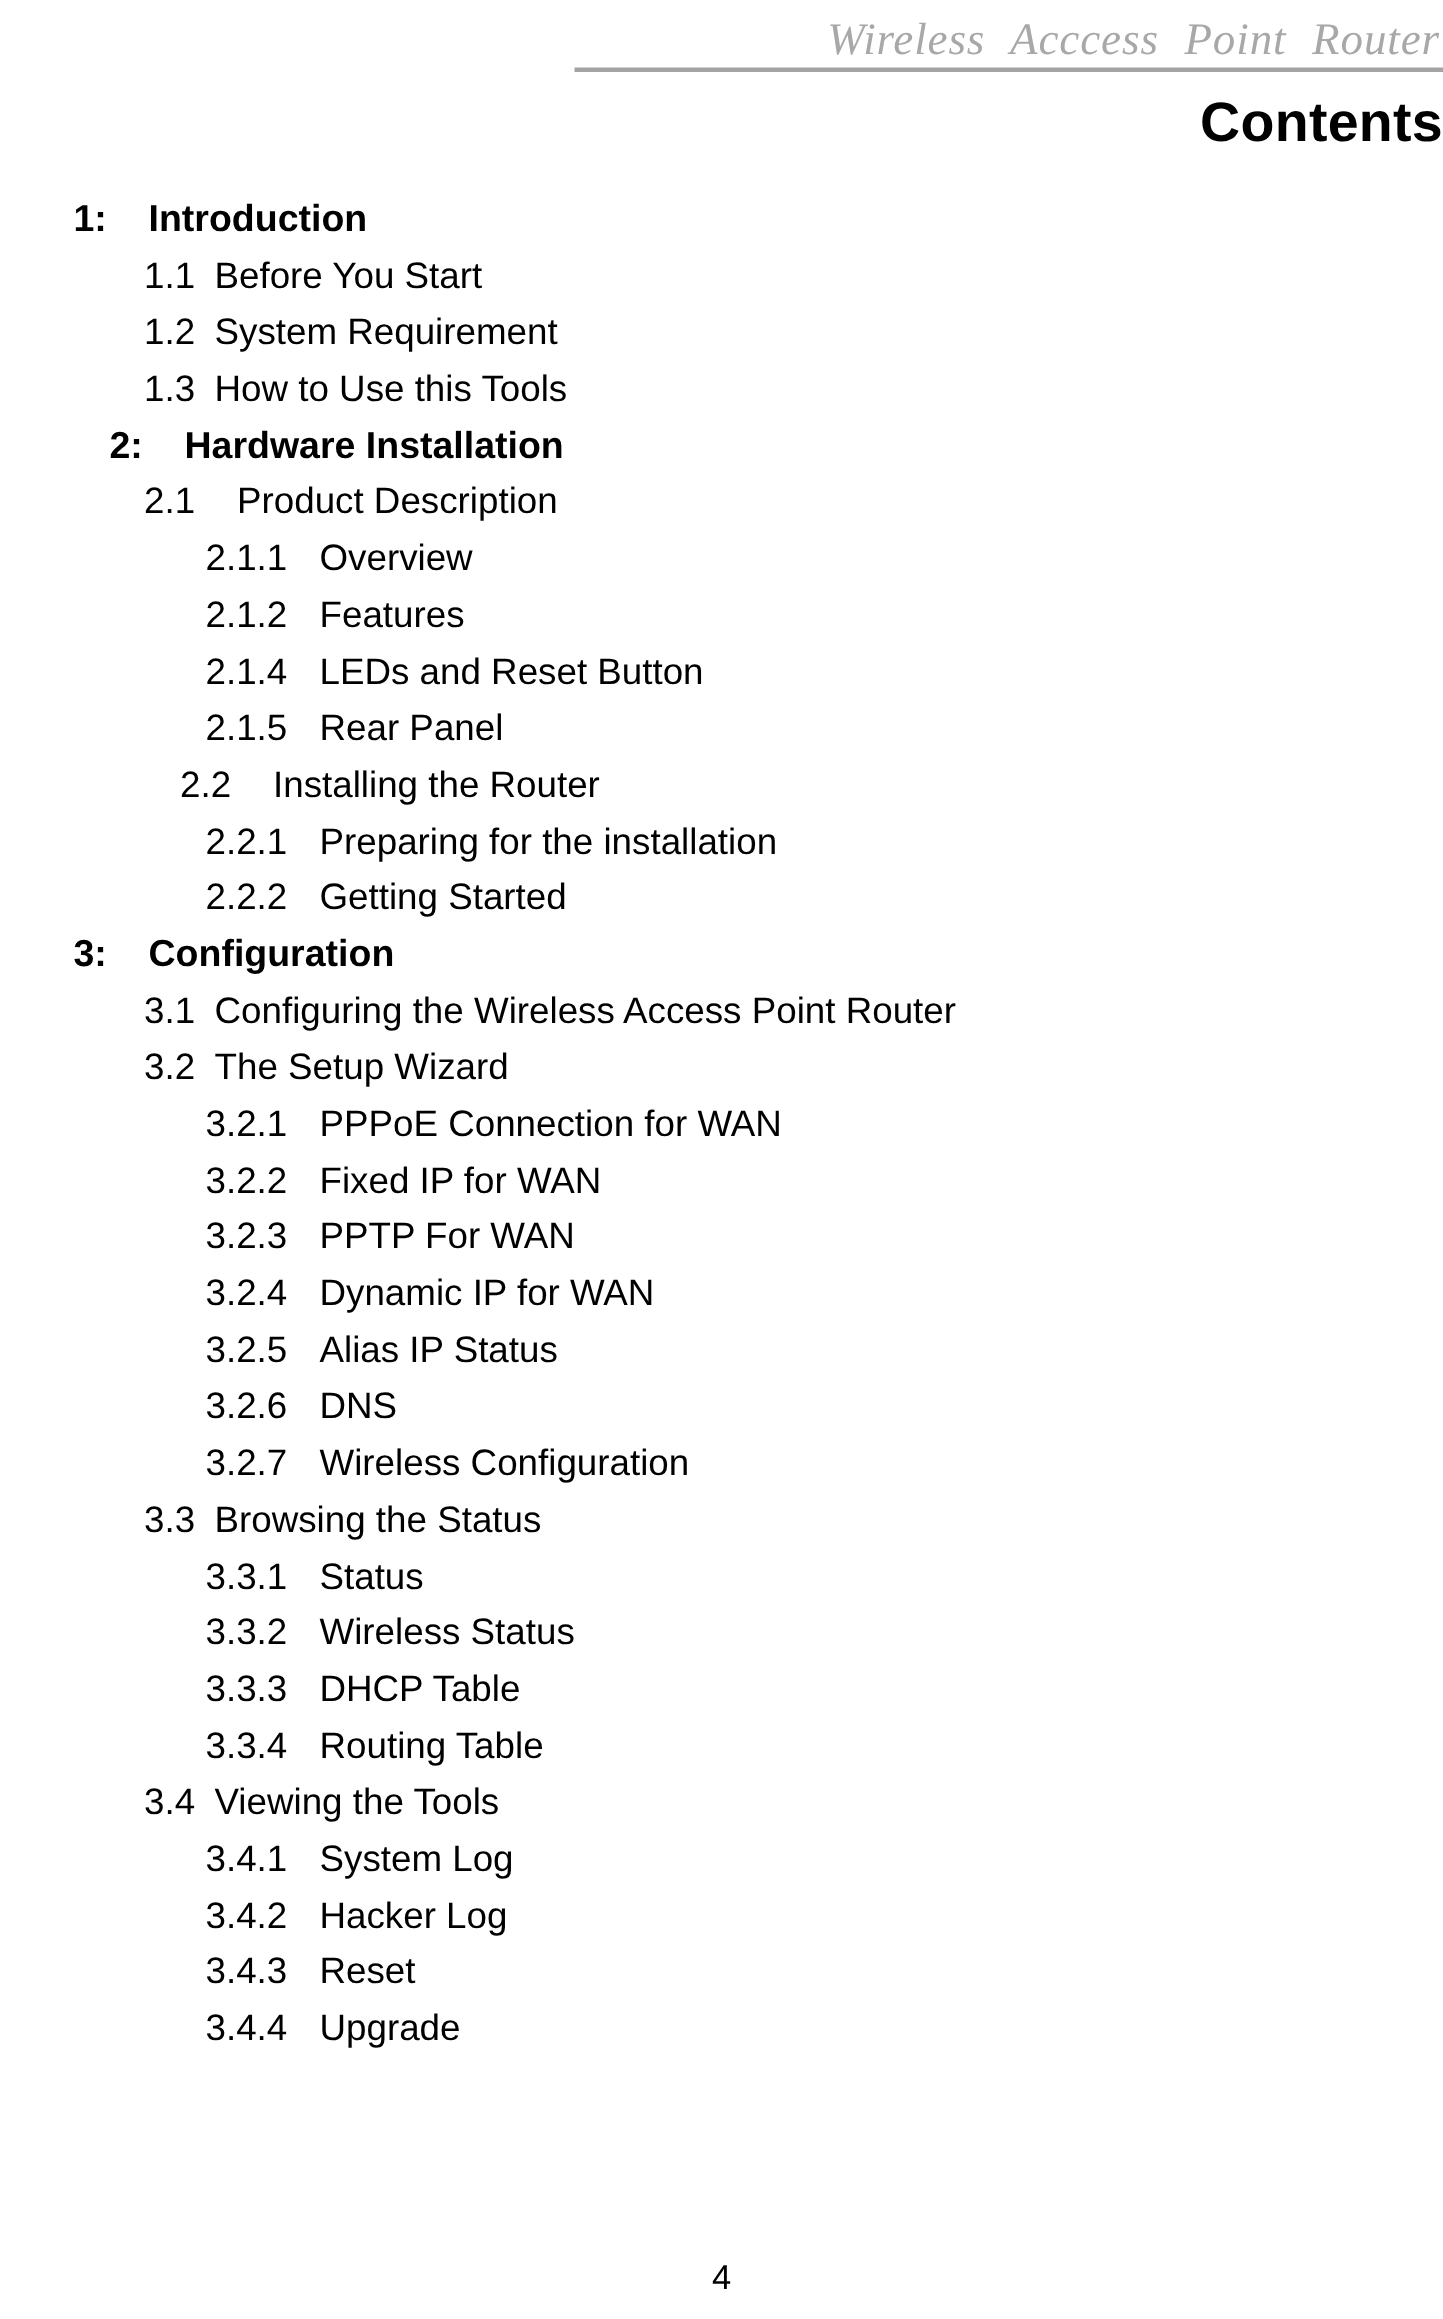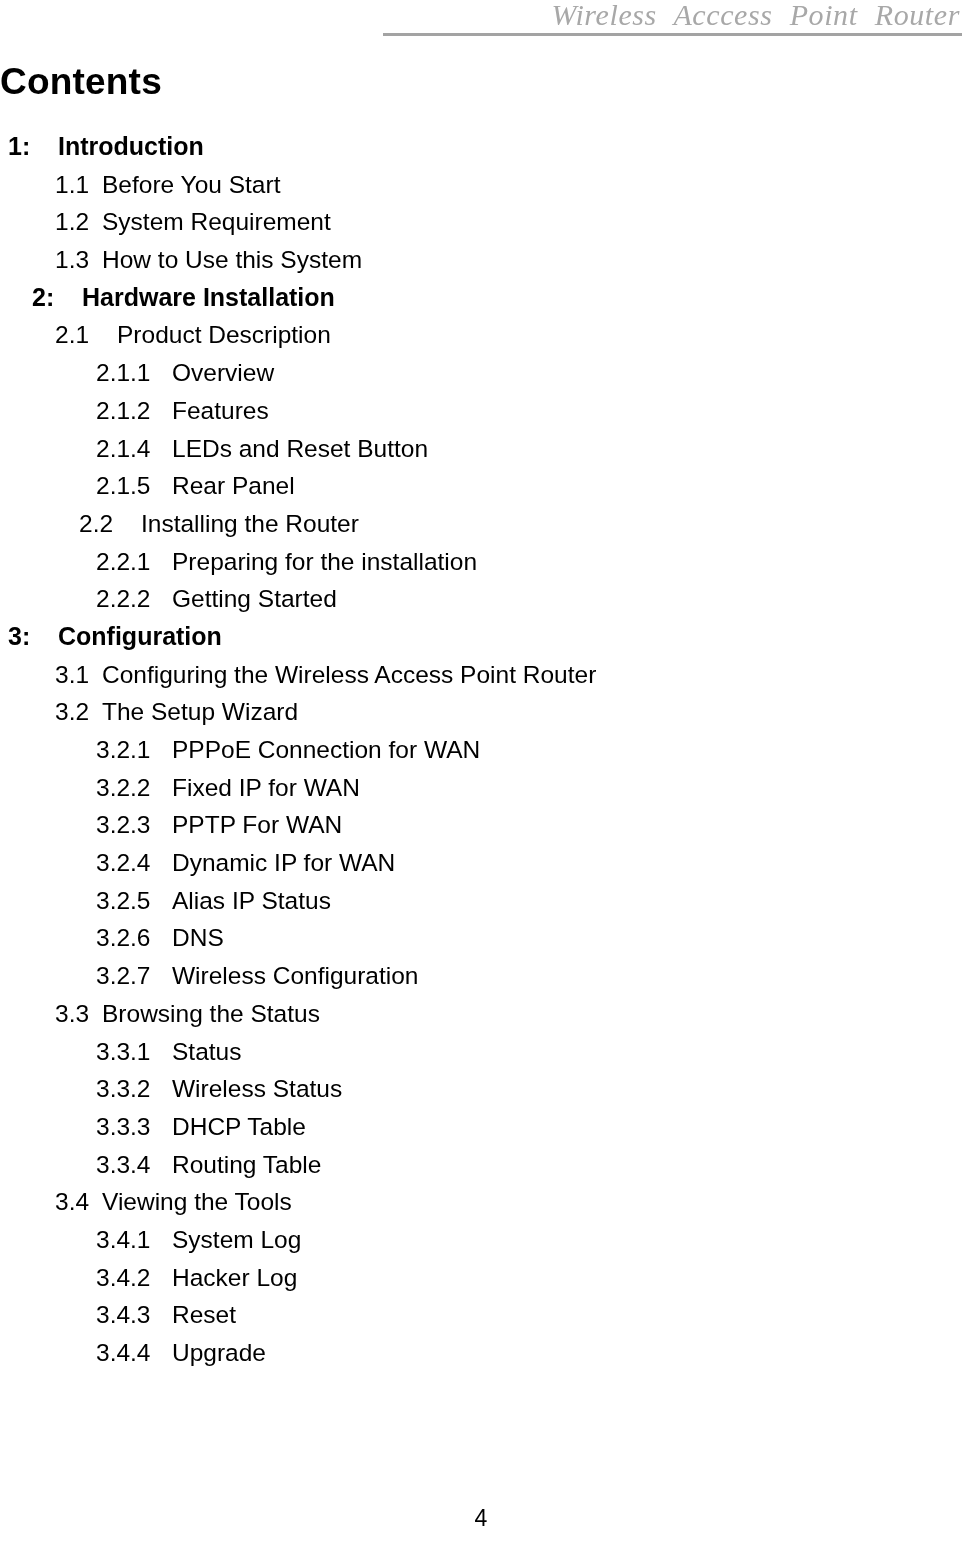--- a/index.html
+++ b/index.html
@@ -12,21 +12,21 @@
     height: 1546px;
     position: relative;
     font-family: "Liberation Sans", sans-serif;
     color: #000000;
     overflow: hidden;
   }
 
   
   .page-header {
     position: absolute;
-    top: 0;
+    top: 12px;
     left: 0;
     width: 962px;
     height: 40px;
   }
   .header-title {
     position: absolute;
     right: 2px;
     top: -2px;
     font-family: "Liberation Serif", serif;
     font-style: italic;
@@ -45,40 +45,41 @@
     height: 3px;
     background: #a3a3a3;
   }
 
   
   .page-title {
     position: absolute;
     top: 60px;
     left: 0;
     width: 962px;
-    text-align: left;
+    text-align: right;
     font-size: 37px;
     font-weight: bold;
     letter-spacing: 0.2px;
     line-height: 44px;
   }
 
   
   .toc {
     position: absolute;
     top: 128px;
     left: 0;
     width: 962px;
   }
   .toc-entry {
     display: block;
     height: 37.7px;
     line-height: 37.7px;
     white-space: nowrap;
     font-size: 24.5px;
+    margin-left: 41px;
   }
   .toc-entry .num {
     display: inline-block;
     text-align: left;
   }
   .toc-entry .label {
     display: inline-block;
   }
 
   
@@ -114,21 +115,21 @@
   <div class="header-title">Wireless Acccess Point Router</div>
   <div class="header-rule"></div>
 </div>
 
 <div class="page-title">Contents</div>
 
 <div class="toc" id="toc-list">
     <div class="toc-entry lvl1"><span class="num">1:</span><span class="label">Introduction</span></div>
     <div class="toc-entry lvl2"><span class="num">1.1</span><span class="label">Before You Start</span></div>
     <div class="toc-entry lvl2"><span class="num">1.2</span><span class="label">System Requirement</span></div>
-    <div class="toc-entry lvl2"><span class="num">1.3</span><span class="label">How to Use this System</span></div>
+    <div class="toc-entry lvl2"><span class="num">1.3</span><span class="label">How to Use this Tools</span></div>
     <div class="toc-entry lvl1 nudge-8"><span class="num">2:</span><span class="label">Hardware Installation</span></div>
     <div class="toc-entry lvl2 gap-wide"><span class="num">2.1</span><span class="label">Product Description</span></div>
     <div class="toc-entry lvl3"><span class="num">2.1.1</span><span class="label">Overview</span></div>
     <div class="toc-entry lvl3"><span class="num">2.1.2</span><span class="label">Features</span></div>
     <div class="toc-entry lvl3"><span class="num">2.1.4</span><span class="label">LEDs and Reset Button</span></div>
     <div class="toc-entry lvl3"><span class="num">2.1.5</span><span class="label">Rear Panel</span></div>
     <div class="toc-entry lvl2 nudge-8 gap-wide"><span class="num">2.2</span><span class="label">Installing the Router</span></div>
     <div class="toc-entry lvl3"><span class="num">2.2.1</span><span class="label">Preparing for the installation</span></div>
     <div class="toc-entry lvl3"><span class="num">2.2.2</span><span class="label">Getting Started</span></div>
     <div class="toc-entry lvl1"><span class="num">3:</span><span class="label">Configuration</span></div>

